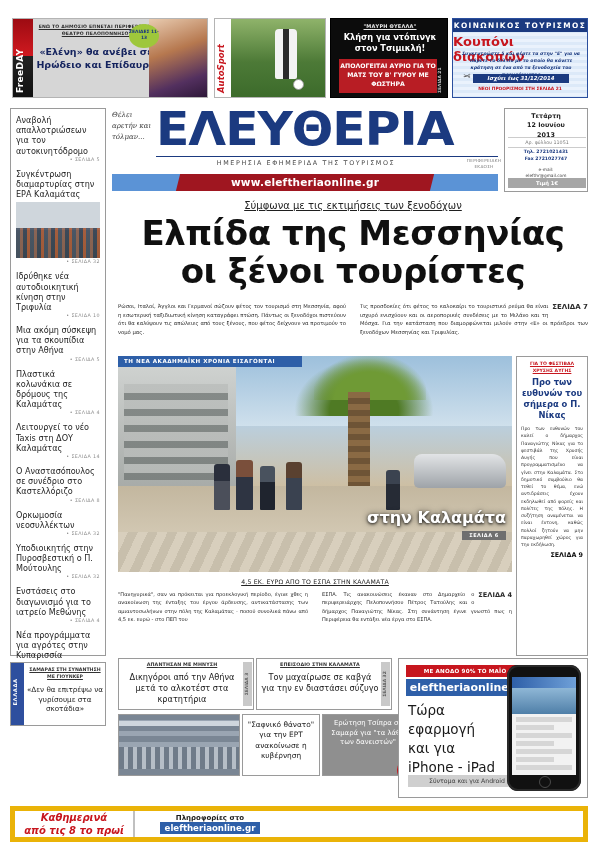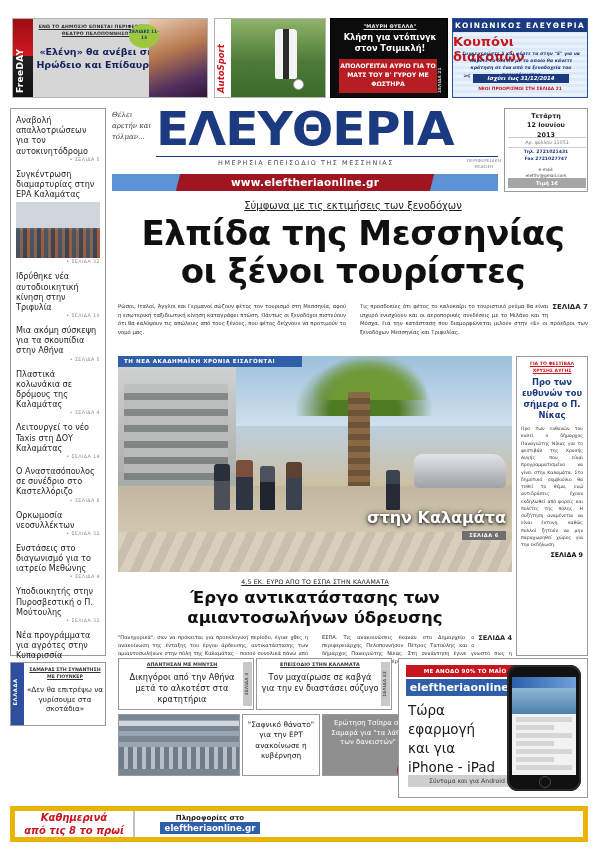--- a/index.html
+++ b/index.html
@@ -278,34 +278,34 @@
       <div class="bk-t">"ΜΑΥΡΗ ΘΥΕΛΛΑ"</div>
       <div class="bk-m">Κλήση για ντόπινγκ στον Τσιμικλή!</div>
       <div class="bk-red">ΑΠΟΛΟΓΕΙΤΑΙ ΑΥΡΙΟ ΓΙΑ ΤΟ ΜΑΤΣ ΤΟΥ Β' ΓΥΡΟΥ ΜΕ ΦΩΣΤΗΡΑ</div>
       <div class="bk-rail">
         <span>ΣΕΛΙΔΑ 21</span>
       </div>
     </div>
 
     <div class="ad-box" id="ad-coupon">
       <div class="cp-body"></div>
-      <div class="cp-head">ΚΟΙΝΩΝΙΚΟΣ ΕΛΕΥΘΕΡΙΑ</div>
+      <div class="cp-head">ΚΟΙΝΩΝΙΚΟΣ ΤΟΥΡΙΣΜΟΣ</div>
       <div class="cp-title">Κουπόνι διακοπών</div>
       <div class="cp-sciss">✂</div>
       <div class="cp-sub">Συγκεντρώστε 5 και φέρτε τα στην "Ε" για να πάρετε το δελτίο με το οποίο θα κάνετε κράτηση σε ένα από τα ξενοδοχεία του προγράμματος</div>
       <div class="cp-valid">Ισχύει έως 31/12/2014</div>
       <div class="cp-foot">ΝΕΟΙ ΠΡΟΟΡΙΣΜΟΙ ΣΤΗ ΣΕΛΙΔΑ 21</div>
     </div>
   </div>
 
   <div id="masthead">
     <div id="mast-motto">Θέλει αρετήν και τόλμαν...</div>
     <div id="mast-logo">ΕΛΕΥΘΕΡΙΑ</div>
     <div id="mast-rule"></div>
-    <div id="mast-sub">ΗΜΕΡΗΣΙΑ ΕΠΕΙΣΟΔΙΟ ΤΗΣ ΜΕΣΣΗΝΙΑΣ</div>
+    <div id="mast-sub">ΗΜΕΡΗΣΙΑ ΕΦΗΜΕΡΙΔΑ ΤΗΣ ΤΟΥΡΙΣΜΟΣ</div>
     <div id="mast-edition">ΠΕΡΙΦΕΡΕΙΑΚΗ ΕΚΔΟΣΗ</div>
   </div>
 
   <div id="wwwbar">
     <div class="ribbon"></div>
     <div class="wtext">www.eleftheriaonline.gr</div>
   </div>
 
   <div id="datebox">
     <div class="db-date">
@@ -359,26 +359,26 @@
     </div>
     <div class="side-item">
       <div class="st">Ο Αναστασόπουλος σε συνέδριο στο Καστελλόριζο</div>
       <div class="pg">• ΣΕΛΙΔΑ 8</div>
     </div>
     <div class="side-item">
       <div class="st">Ορκωμοσία νεοσυλλέκτων</div>
       <div class="pg">• ΣΕΛΙΔΑ 32</div>
     </div>
     <div class="side-item">
+      <div class="st">Υποδιοικητής στην Πυροσβεστική ο Π. Μούτουλης</div>
+      <div class="pg">• ΣΕΛΙΔΑ 32</div>
+    </div>
+    <div class="side-item">
       <div class="st">Ενστάσεις στο διαγωνισμό για το ιατρείο Μεθώνης</div>
       <div class="pg">• ΣΕΛΙΔΑ 4</div>
-    </div>
-    <div class="side-item">
-      <div class="st">Υποδιοικητής στην Πυροσβεστική ο Π. Μούτουλης</div>
-      <div class="pg">• ΣΕΛΙΔΑ 32</div>
     </div>
     <div class="side-item">
       <div class="st">Νέα προγράμματα για αγρότες στην Κυπαρισσία</div>
       <div class="pg">• ΣΕΛΙΔΑ 8</div>
     </div>
   </div>
 
   <div id="ellada">
     <div class="el-rail">
       <span>ΕΛΛΑΔΑ</span>
@@ -423,21 +423,20 @@
 
   <div id="rightcol">
     <div class="rc-kicker">ΓΙΑ ΤΟ ΦΕΣΤΙΒΑΛ ΧΡΥΣΗΣ ΑΥΓΗΣ</div>
     <div class="rc-title">Προ των ευθυνών του σήμερα ο Π. Νίκας</div>
     <div class="rc-body">Προ των ευθυνών του καλεί ο δήμαρχος Παναγιώτης Νίκας για το φεστιβάλ της Χρυσής Αυγής που είναι προγραμματισμένο να γίνει στην Καλαμάτα. Στο δημοτικό συμβούλιο θα τεθεί το θέμα, ενώ αντιδράσεις έχουν εκδηλωθεί από φορείς και πολίτες της πόλης. Η συζήτηση αναμένεται να είναι έντονη, καθώς πολλοί ζητούν να μην παραχωρηθεί χώρος για την εκδήλωση.</div>
     <div class="rc-pg">ΣΕΛΙΔΑ 9</div>
   </div>
 
   <div id="story2">
     <div class="s2-kicker">4,5 ΕΚ. ΕΥΡΩ ΑΠΟ ΤΟ ΕΣΠΑ ΣΤΗΝ ΚΑΛΑΜΑΤΑ</div>
-    <div class="s2-head">Έργο αντικατάστασης των αμιαντοσωλήνων ύδρευσης</div>
     <div class="s2-body">
       <div class="col">"Πανηγυρικά", σαν να πρόκειται για προεκλογική περίοδο, έγινε χθες η ανακοίνωση της ένταξης του έργου άρδευσης, αντικατάστασης των αμιαντοσωλήνων στην πόλη της Καλαμάτας - ποσού συνολικά πάνω από 4,5 εκ. ευρώ - στο ΠΕΠ του</div>
       <div class="col">
         <span class="pgref">ΣΕΛΙΔΑ 4</span>
         <span>ΕΣΠΑ. Τις ανακοινώσεις έκαναν στο Δημαρχείο ο περιφερειάρχης Πελοποννήσου Πέτρος Τατούλης και ο δήμαρχος Παναγιώτης Νίκας. Στη συνάντηση έγινε γνωστό πως η Περιφέρεια θα εντάξει νέα έργα στο ΕΣΠΑ.</span>
       </div>
     </div>
   </div>
 
   <div class="bbox" id="bbox1">

